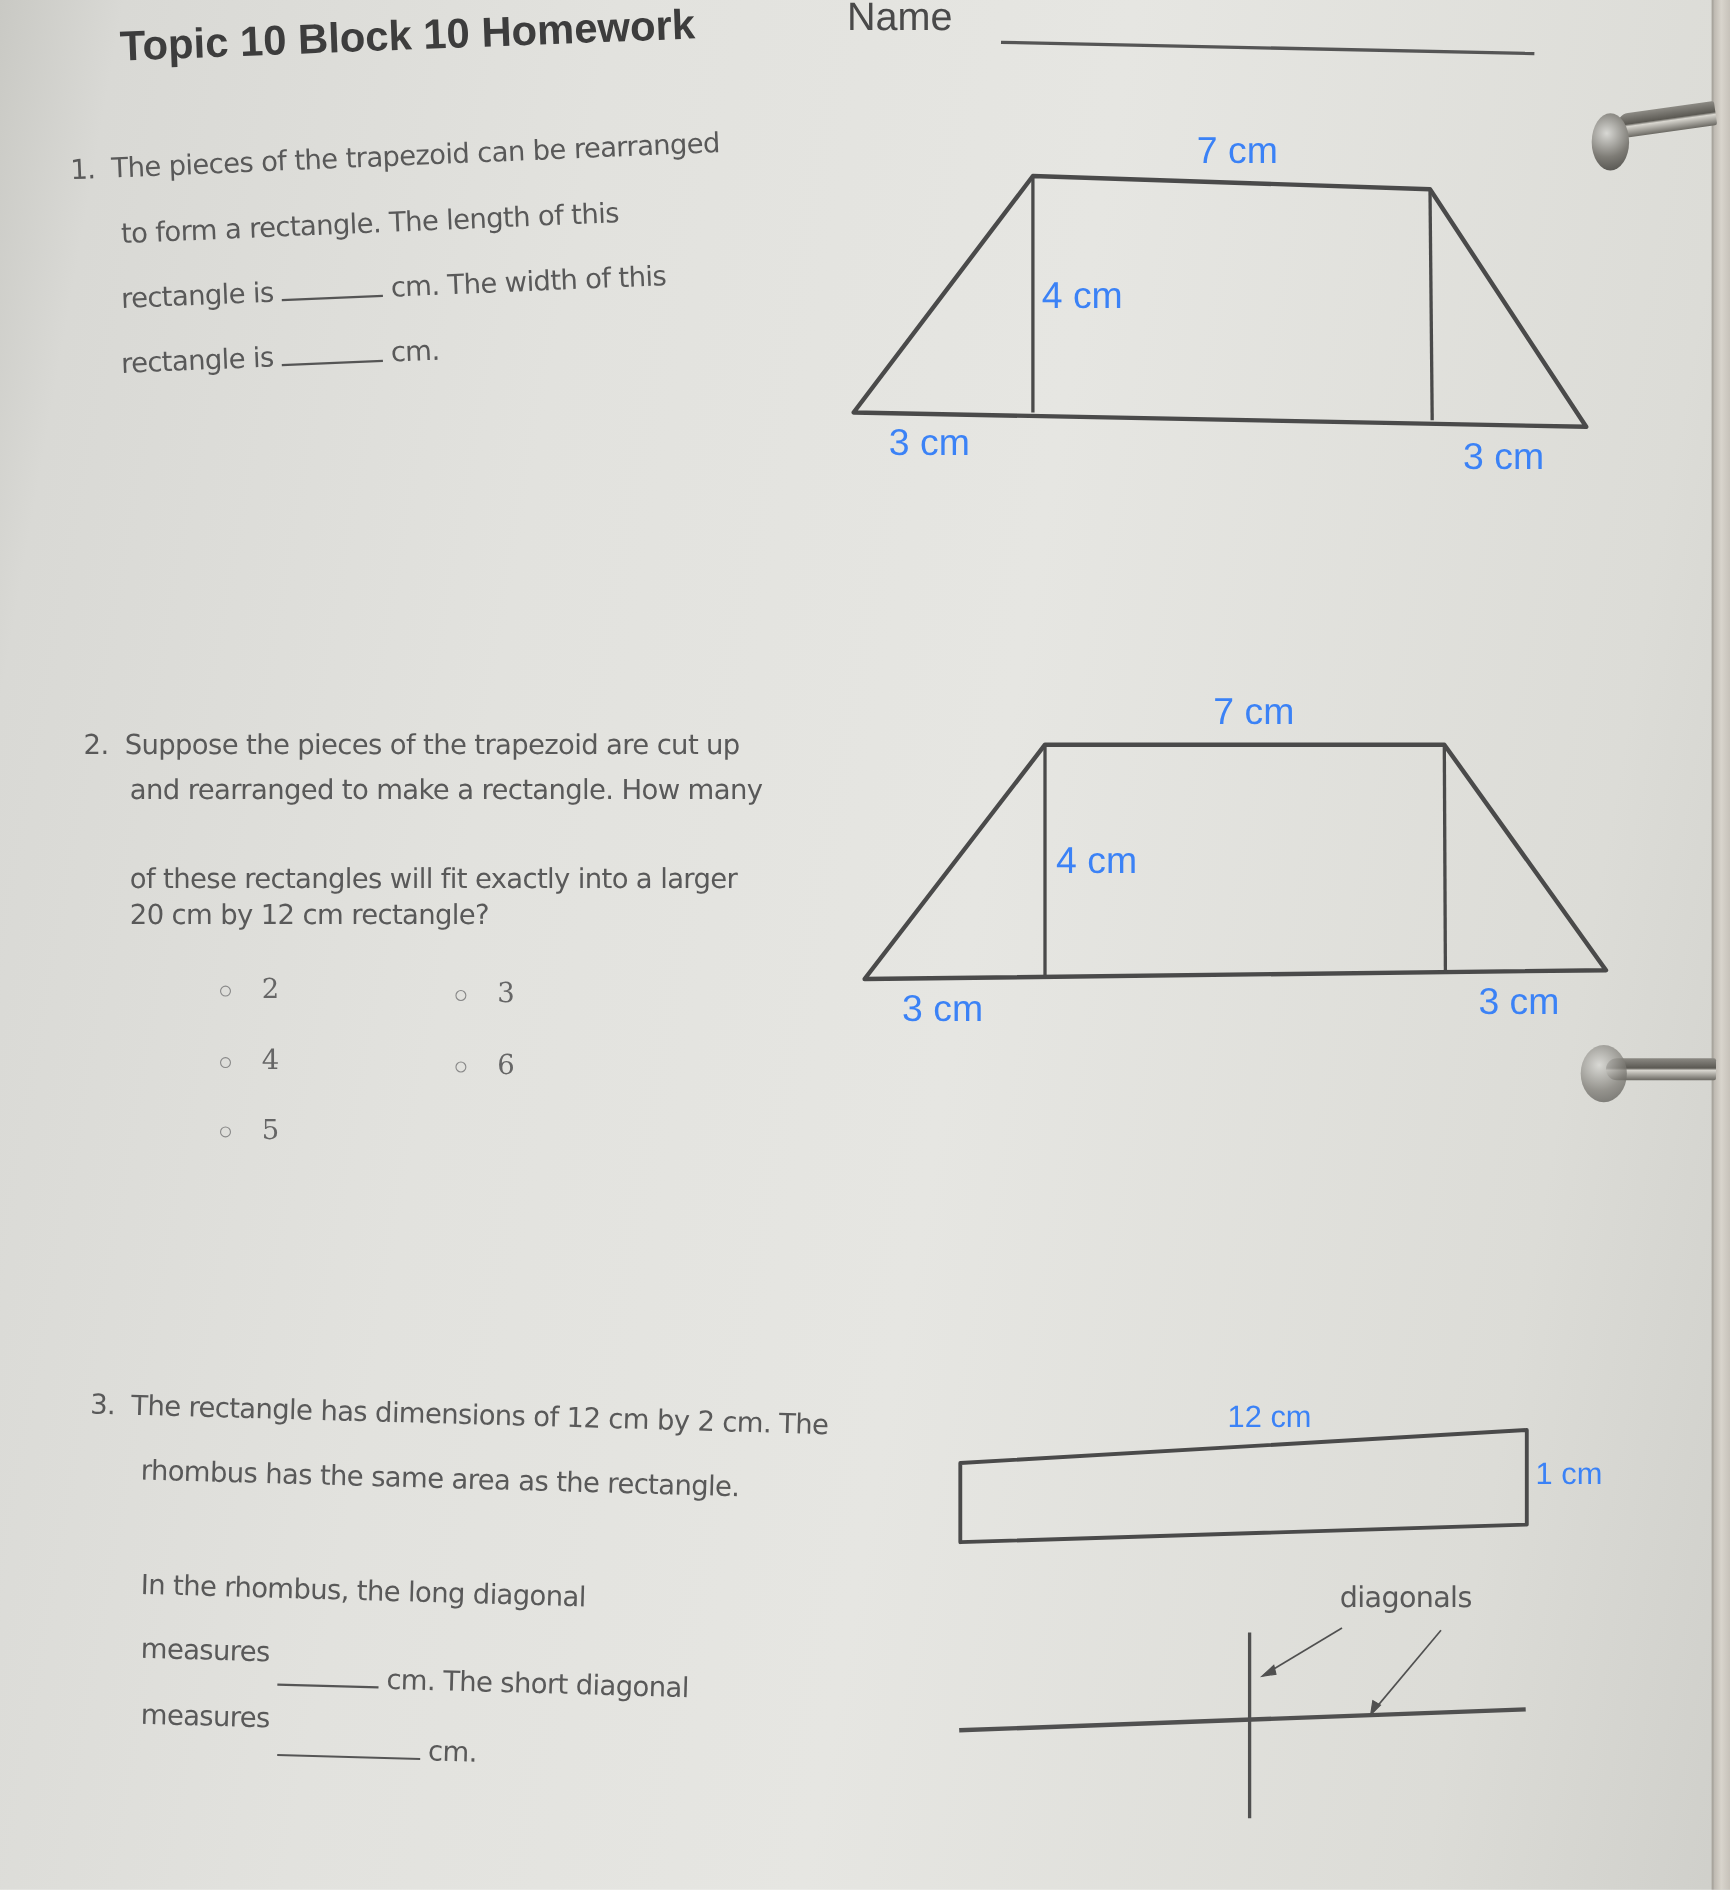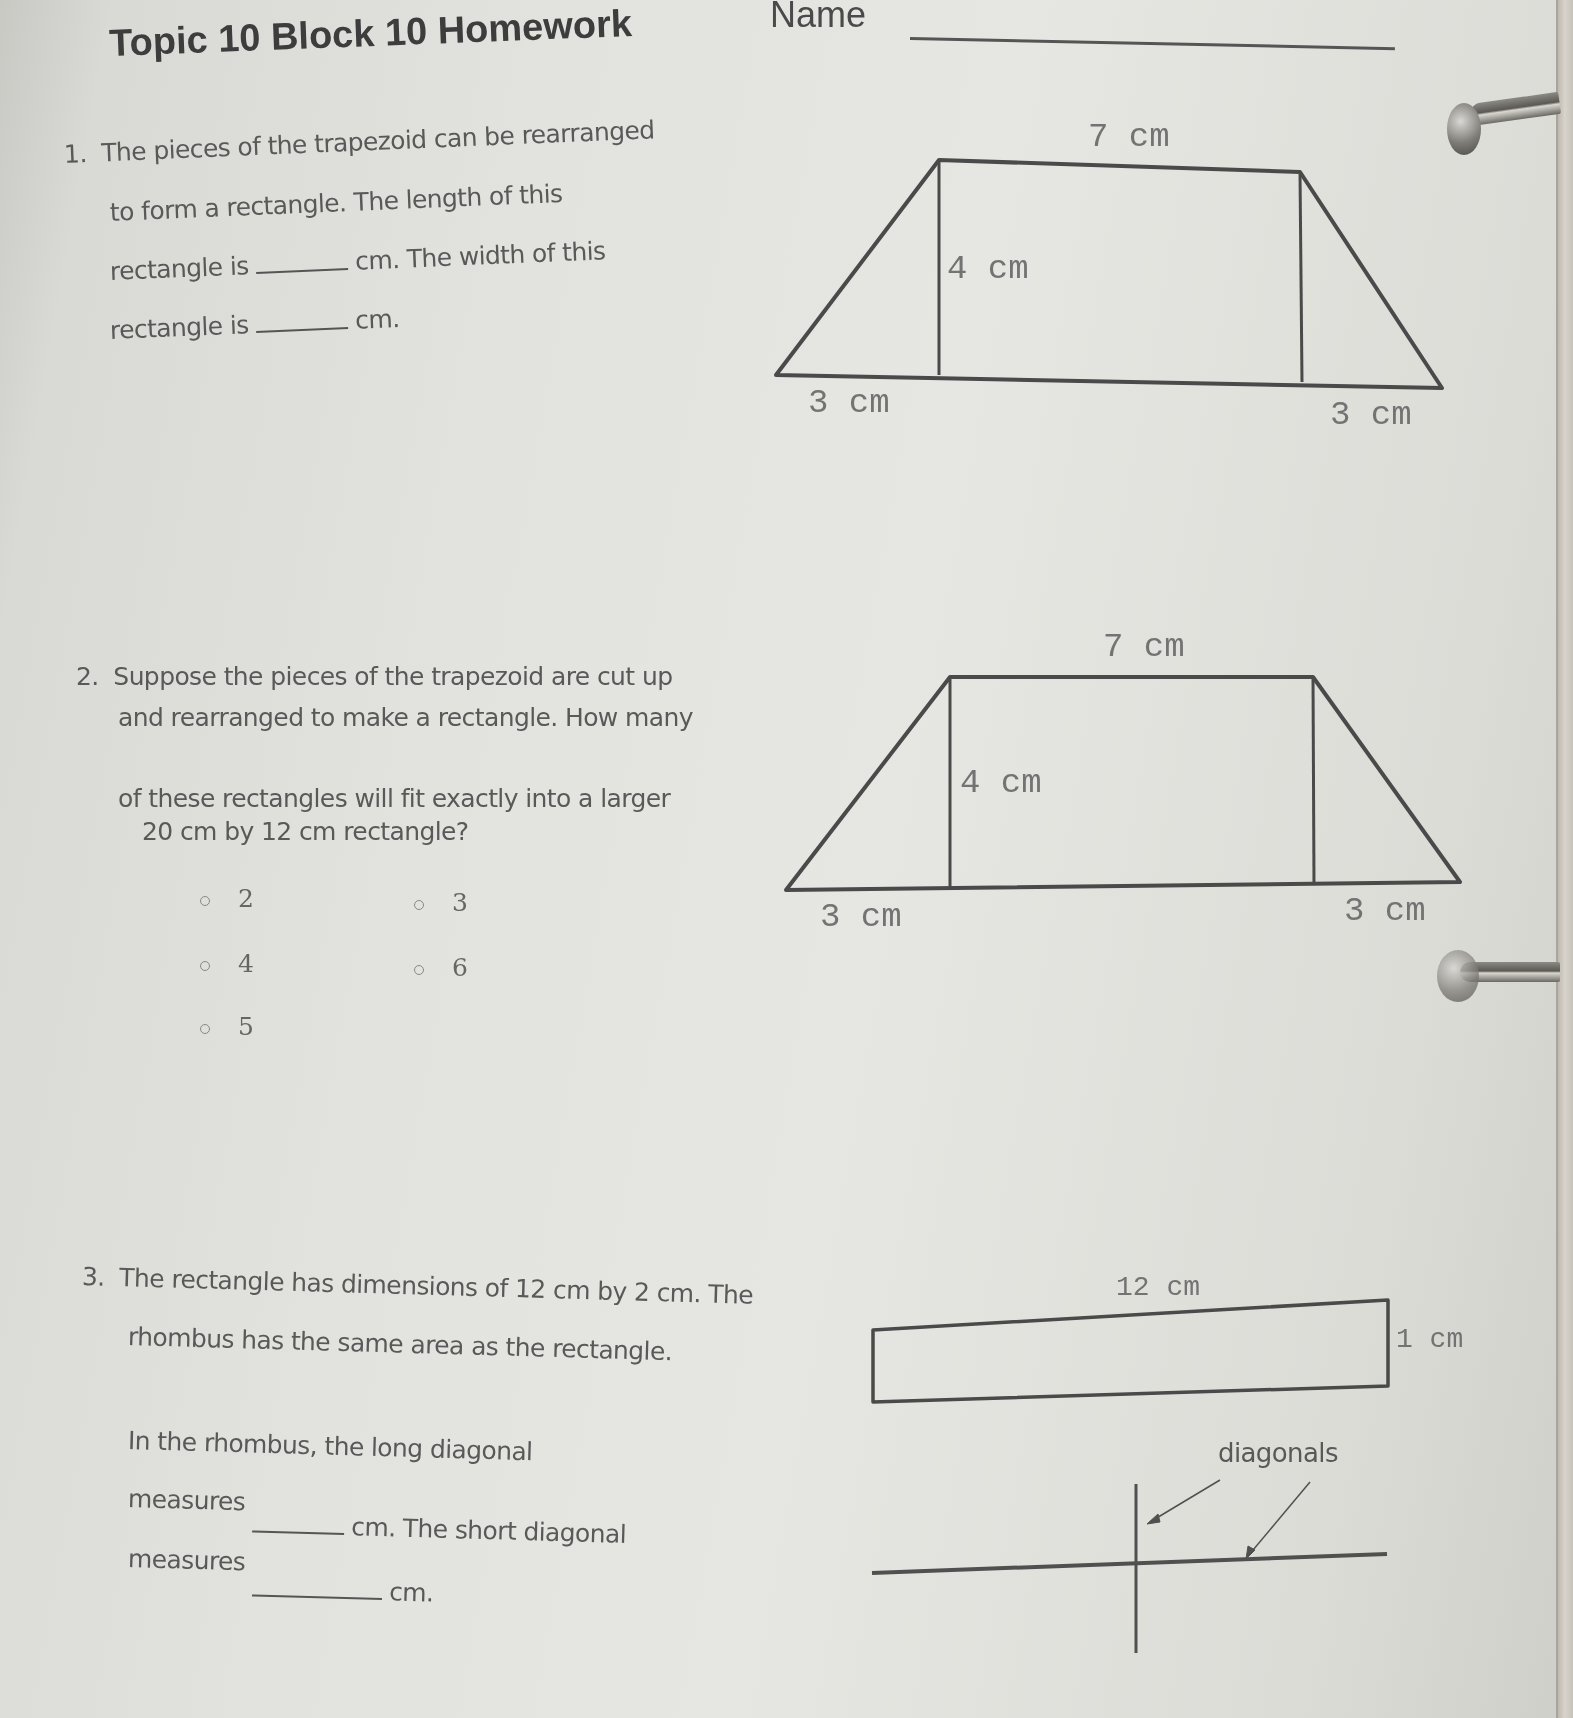--- a/index.html
+++ b/index.html
@@ -22,21 +22,21 @@
   .name-label {
     font-family:"Liberation Sans", sans-serif; font-size:36px; color:#4a4a4a; white-space:nowrap;
   }
   .name-line { height:3px; background:#555; transform: rotate(1.2deg); transform-origin:left; }
   .q { font-family:"DejaVu Sans", sans-serif; font-size:25px; color:#595959; white-space:nowrap; letter-spacing:-0.6px; }
   .q.rot1 { transform: rotate(-2.4deg); transform-origin:left; }
   .q.rot3 { transform: rotate(1.6deg); transform-origin:left; }
   .blank { display:inline-block; width:92px; border-bottom:2px solid #555; vertical-align:baseline; height:1px; }
   .opt { font-family:"DejaVu Serif", serif; font-size:25px; color:#666; white-space:nowrap; }
   .opt .radio { display:inline-block; width:8px; height:8px; border:1.5px solid #888; border-radius:50%; margin-right:28px; vertical-align:middle; }
-  .lbl { font-family:Liberation Mono, monospace; font-size:34px; color:#737373; white-space:nowrap; }
+  .lbl { font-family:Liberation Sans, sans-serif; font-size:34px; color:#3b82f6; white-space:nowrap; }
   .lbl.small { font-size:28px;text-align:right; }
   .fig { position:absolute; left:0; top:0; }
   .ring {
     position:absolute; border-radius:22px 4px 4px 22px;
     background: linear-gradient(180deg, #8c8a84 0%, #5b5953 45%, #d9d7d0 55%, #6a6862 100%);
   }
   .ring-end { position:absolute; border-radius:50%; background: radial-gradient(circle at 40% 35%, #d8d8d4 0%, #7e7c76 55%, #4b4a46 100%); }
 </style>
 </head>
 <body>
@@ -88,21 +88,21 @@
   <div class="abs lbl" style="left:1330px; top:396px;">3 cm</div>
 </div>
 
 <div>
   <div class="abs q" style="left:76px; top:646px;margin-top:16px;">
     <span>2.</span>&nbsp;
     <span>Suppose the pieces of the trapezoid are cut up</span>
   </div>
   <div class="abs q" style="left:118px; top:703px;">and rearranged to make a rectangle. How many</div>
   <div class="abs q" style="left:118px; top:760px;margin-top:24px;">of these rectangles will fit exactly into a larger</div>
-  <div class="abs q" style="left:118px; top:817px;margin-left:24px;">20 cm by 12 cm rectangle?</div>
+  <div class="abs q" style="left:118px; top:817px;">20 cm by 12 cm rectangle?</div>
 
   <div class="abs opt" style="left:200px; top:884px;">
     <span class="radio"></span><span>2</span>
   </div>
   <div class="abs opt" style="left:414px; top:888px;">
     <span class="radio"></span><span>3</span>
   </div>
   <div class="abs opt" style="left:200px; top:949px;">
     <span class="radio"></span><span>4</span>
   </div>

